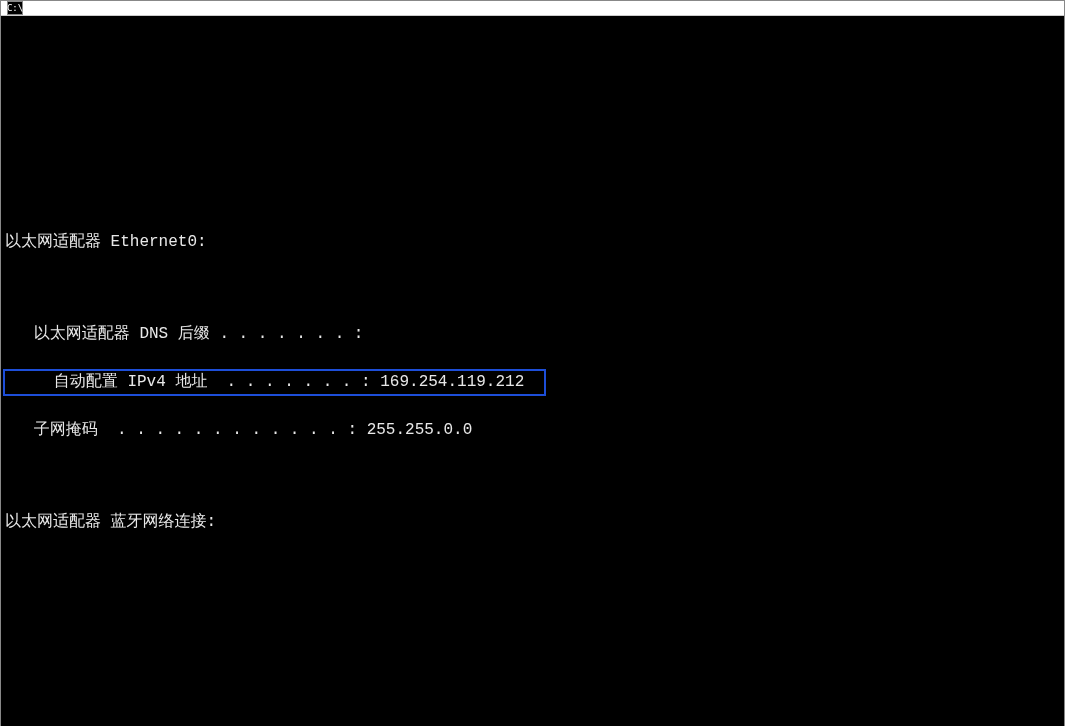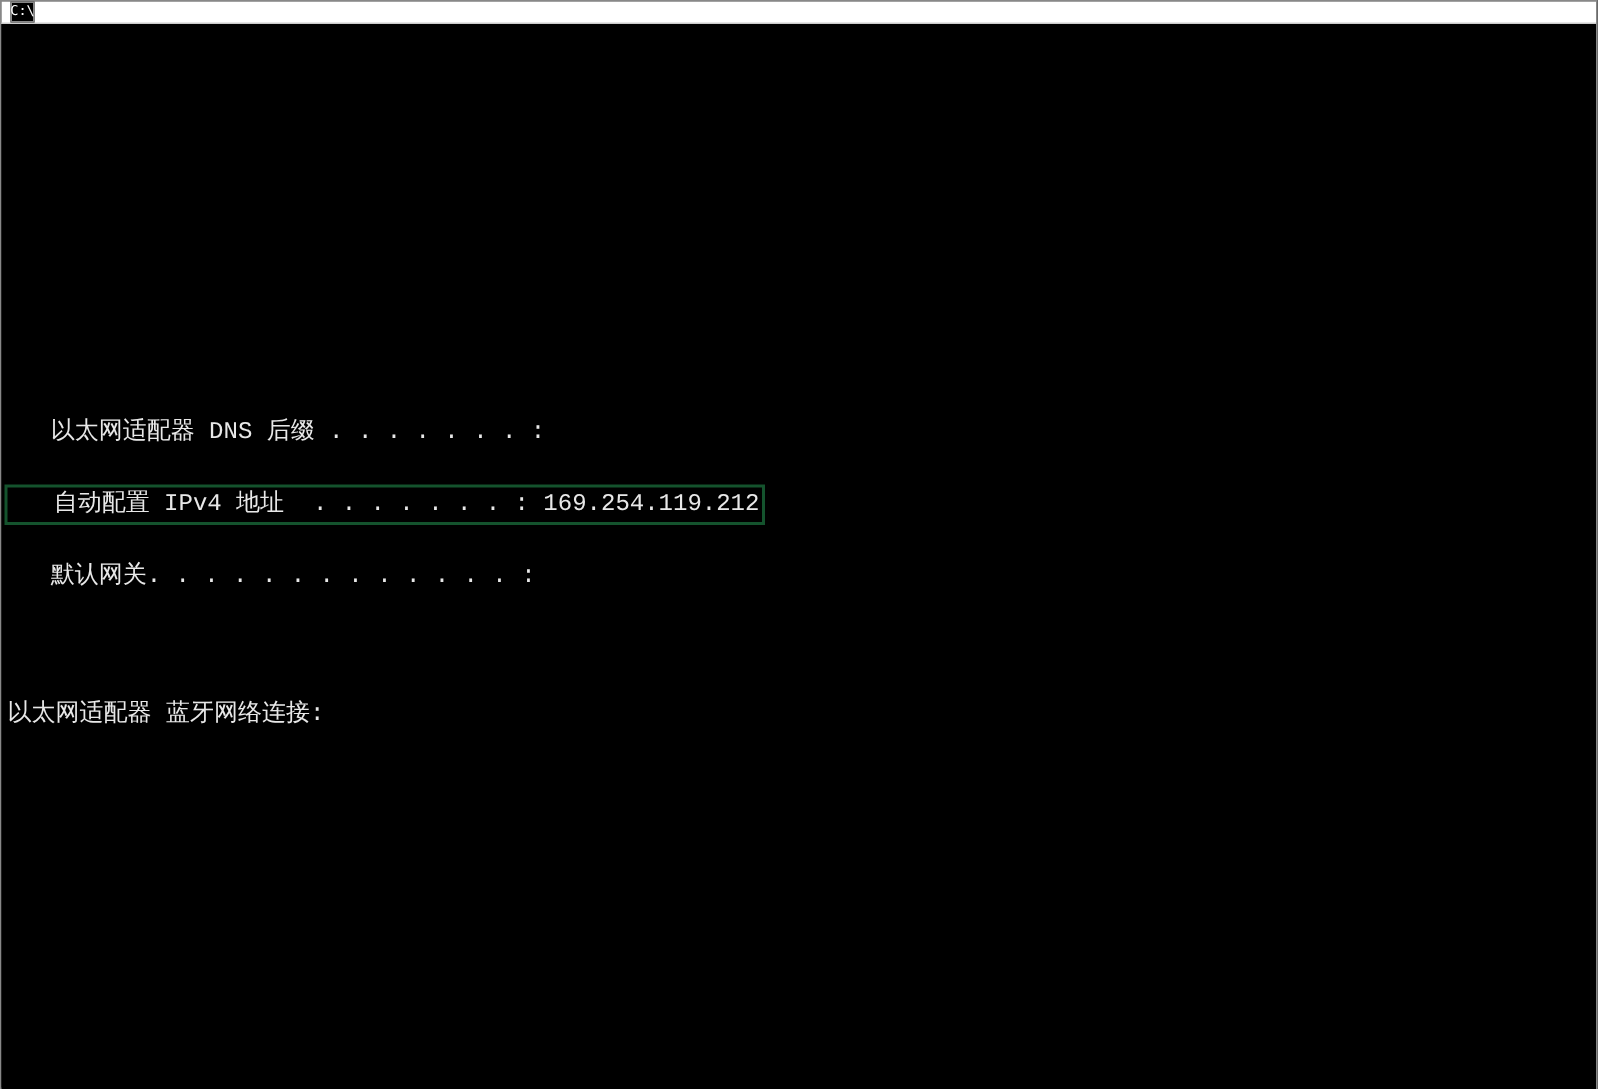--- a/index.html
+++ b/index.html
@@ -44,44 +44,45 @@
     font-family: "SimSun", "NSimSun", "Courier New", monospace;
     font-size: 16px;
     line-height: 23px;
     padding: 8px 4px 8px 4px;
     white-space: pre;
     position: relative;
   }
 
   .line { white-space: pre; }
   .highlight-box {
-    border: 2px solid #14532d;
+    border: 2px solid #1d4ed8;
     display: inline-block;
-    padding: 0 2px;
+    padding: 0 20px;
     margin-left: -2px;
   }
 </style>
 </head>
 <body>
 
 <div class="window">
 
   <div class="titlebar">
     <span class="cmd-icon">C:\</span>
   </div>
 
   <div class="terminal">
 <div class="line"> </div>
 <div class="line"> </div>
 <div class="line"> </div>
 <div class="line"> </div>
+<div class="line">以太网适配器 Ethernet0:</div>
 <div class="line"> </div>
 <div class="line">   以太网适配器 DNS 后缀 . . . . . . . :</div>
 <div class="line"><span class="highlight-box">   自动配置 IPv4 地址  . . . . . . . : 169.254.119.212</span></div>
-<div class="line">   默认网关. . . . . . . . . . . . . :</div>
+<div class="line">   子网掩码  . . . . . . . . . . . . : 255.255.0.0</div>
 <div class="line"> </div>
 <div class="line">以太网适配器 蓝牙网络连接:</div>
 
 
 
 
 
 
 
 

